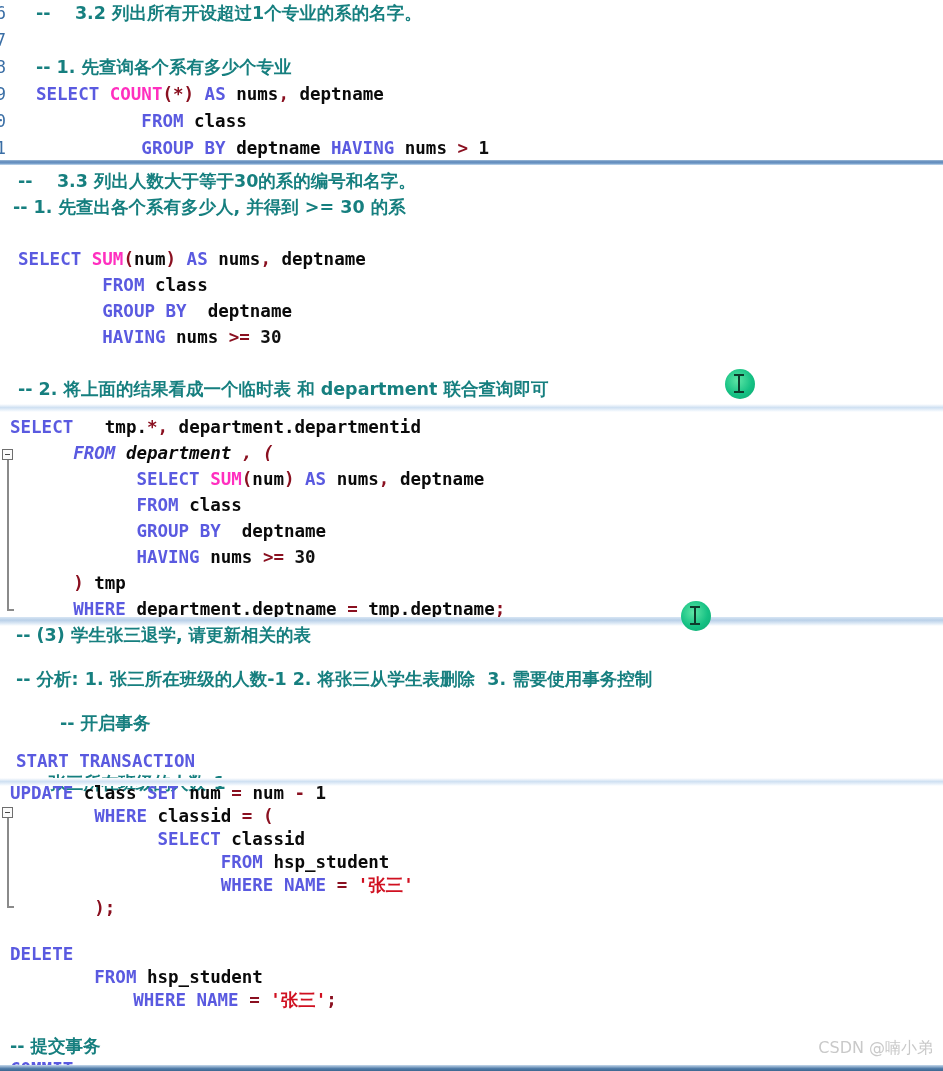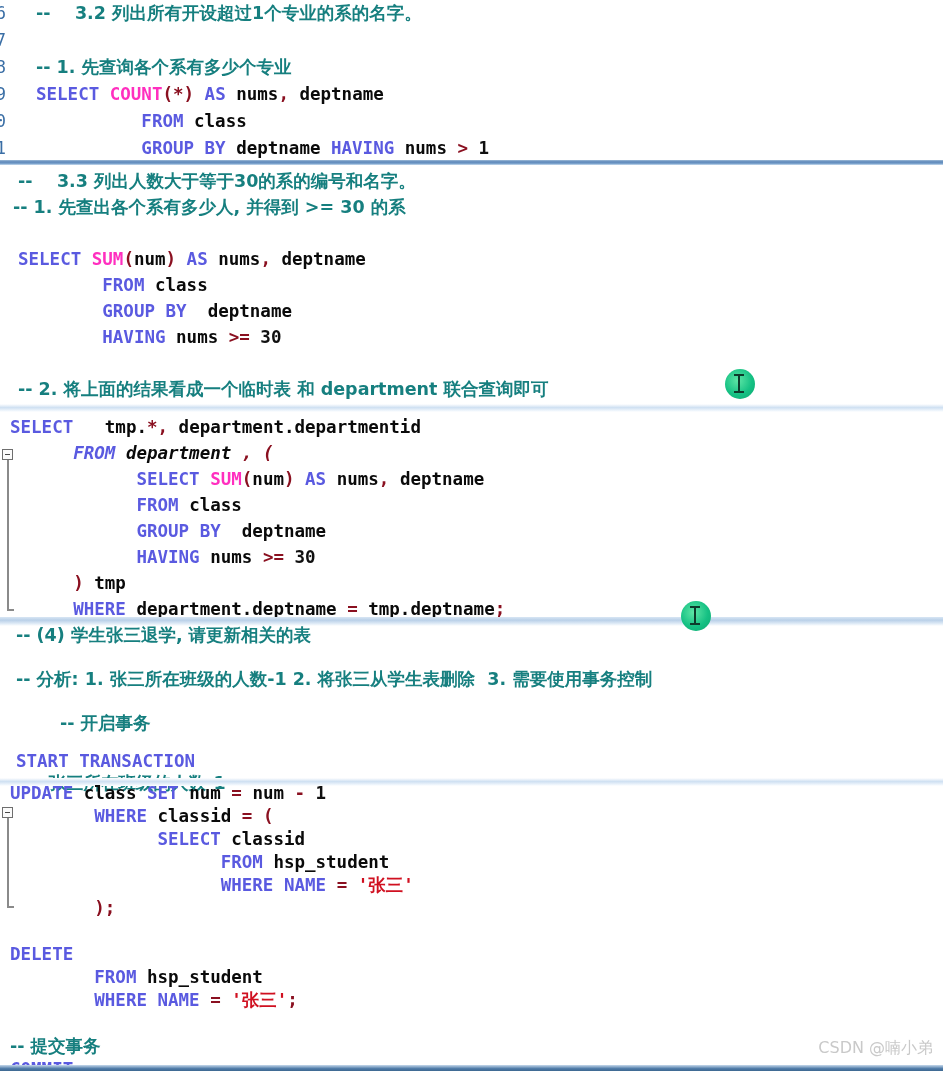--- a/index.html
+++ b/index.html
@@ -175,42 +175,42 @@
 
   <div class="fold" style="left:2px; top:449px; height:166px;">
     <div class="boxm"></div>
     <div class="stem" style="height:150px;"></div>
     <div class="foot" style="top:160px;"></div>
   </div>
 
   <div class="sep-band" style="top:617px;"></div>
 
   <div class="block" id="seg4" style="top:624px;">
-      <div class="comment-line" style="padding-left: 16px; height: 22px; line-height: 22px;"><span class="cmtcjk">-- (4) 学生张三退学, 请更新相关的表</span></div>
+      <div class="comment-line" style="padding-left: 16px; height: 22px; line-height: 22px;"><span class="cmtcjk">-- (3) 学生张三退学, 请更新相关的表</span></div>
       <div class="code-line" style="padding-left: 16px; height: 22px; line-height: 22px;">&nbsp;</div>
       <div class="comment-line" style="padding-left: 16px; height: 22px; line-height: 22px;"><span class="cmtcjk">-- 分析: 1. 张三所在班级的人数-1 2. 将张三从学生表删除  3. 需要使用事务控制</span></div>
       <div class="code-line" style="padding-left: 16px; height: 22px; line-height: 22px;">&nbsp;</div>
       <div class="comment-line" style="padding-left: 16px; height: 22px; line-height: 22px; margin-left: 44px;"><span class="cmtcjk">-- 开启事务</span></div>
       <div class="code-line" style="padding-left: 16px; height: 22px; line-height: 22px; margin-top: 16px;"><span class="kw">START TRANSACTION</span></div>
       <div class="comment-line" style="padding-left: 28px; height: 22px; line-height: 22px;"><span class="cmtcjk">-- 张三所在班级的人数-1</span></div>
     </div>
 
   <div class="sep-soft" style="top:778px;"></div>
 
   <div class="block" id="seg5" style="top:782px;">
       <div class="code-line" style="padding-left: 10px; height: 23px; line-height: 23px;"><span class="kw">UPDATE </span><span class="ident">class </span><span class="kw">SET </span><span class="ident">num </span><span class="op">= </span><span class="ident">num </span><span class="op">- </span><span class="num">1</span></div>
       <div class="code-line" style="padding-left: 10px; height: 23px; line-height: 23px;"><span class="ident">        </span><span class="kw">WHERE </span><span class="ident">classid </span><span class="punc">= (</span></div>
       <div class="code-line" style="padding-left: 10px; height: 23px; line-height: 23px;"><span class="ident">              </span><span class="kw">SELECT </span><span class="ident">classid</span></div>
       <div class="code-line" style="padding-left: 10px; height: 23px; line-height: 23px;"><span class="ident">                    </span><span class="kw">FROM </span><span class="ident">hsp_student</span></div>
       <div class="code-line" style="padding-left: 10px; height: 23px; line-height: 23px;"><span class="ident">                    </span><span class="kw">WHERE </span><span class="kw">NAME </span><span class="op">= </span><span class="str">'张三'</span></div>
       <div class="code-line" style="padding-left: 10px; height: 23px; line-height: 23px;"><span class="ident">        </span><span class="punc">);</span></div>
       <div class="code-line" style="padding-left: 10px; height: 23px; line-height: 23px;">&nbsp;</div>
       <div class="code-line" style="padding-left: 10px; height: 23px; line-height: 23px;"><span class="kw">DELETE</span></div>
       <div class="code-line" style="padding-left: 10px; height: 23px; line-height: 23px;"><span class="ident">        </span><span class="kw">FROM </span><span class="ident">hsp_student</span></div>
-      <div class="code-line" style="padding-left: 10px; height: 23px; line-height: 23px;"><span class="ident">        </span><span class="kw">WHERE </span><span class="kw">NAME </span><span class="op">= </span><span class="str">'张三'</span><span class="punc">;</span></div>
+      <div class="code-line" style="padding-left: 10px; height: 23px; line-height: 23px; margin-left: 39px;"><span class="ident">        </span><span class="kw">WHERE </span><span class="kw">NAME </span><span class="op">= </span><span class="str">'张三'</span><span class="punc">;</span></div>
       <div class="code-line" style="padding-left: 10px; height: 23px; line-height: 23px;">&nbsp;</div>
       <div class="comment-line" style="padding-left: 10px; height: 23px; line-height: 23px;"><span class="cmtcjk">-- 提交事务</span></div>
       <div class="code-line" style="padding-left: 10px; height: 23px; line-height: 23px;"><span class="kw">COMMIT</span><span class="punc">;</span></div>
     </div>
 
   <div class="fold" style="left:2px; top:807px; height:104px;">
     <div class="boxm"></div>
     <div class="stem" style="height:90px;"></div>
     <div class="foot" style="top:99px;"></div>
   </div>

